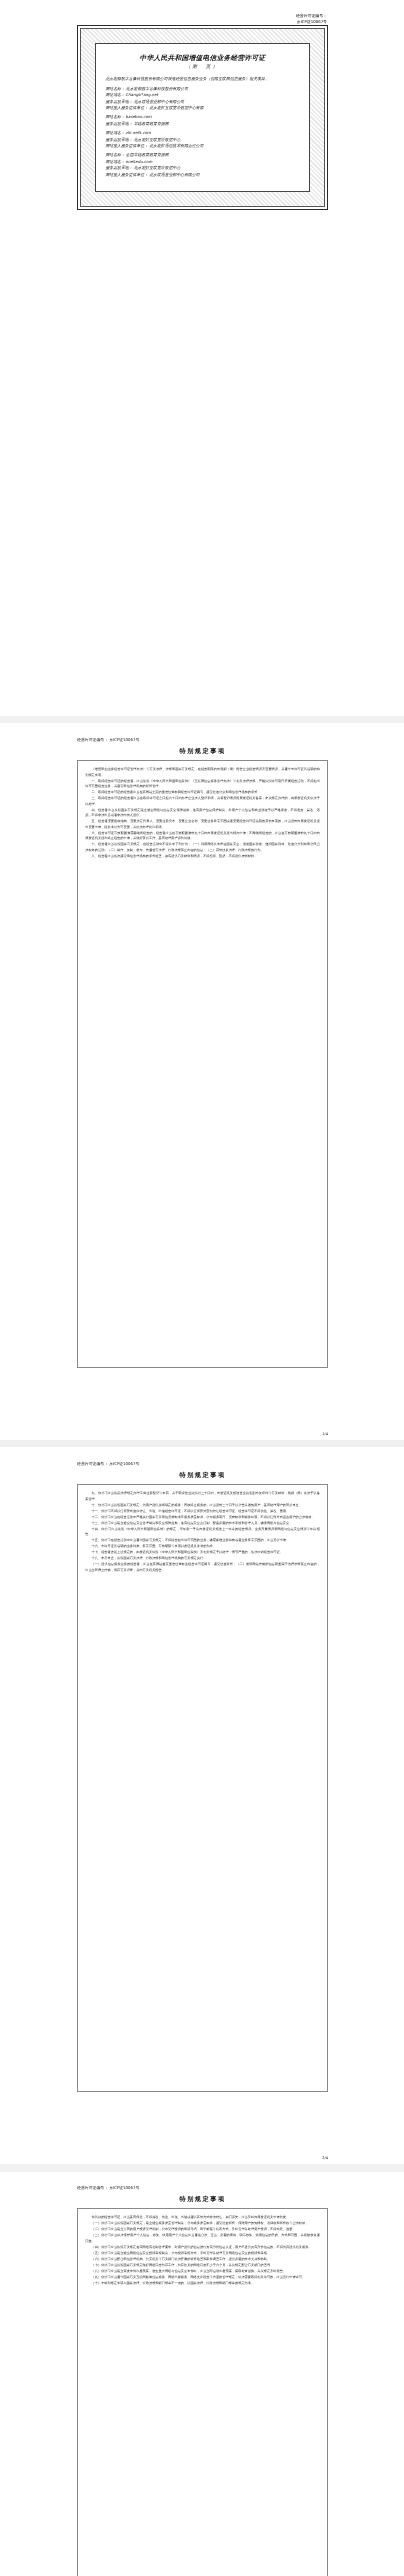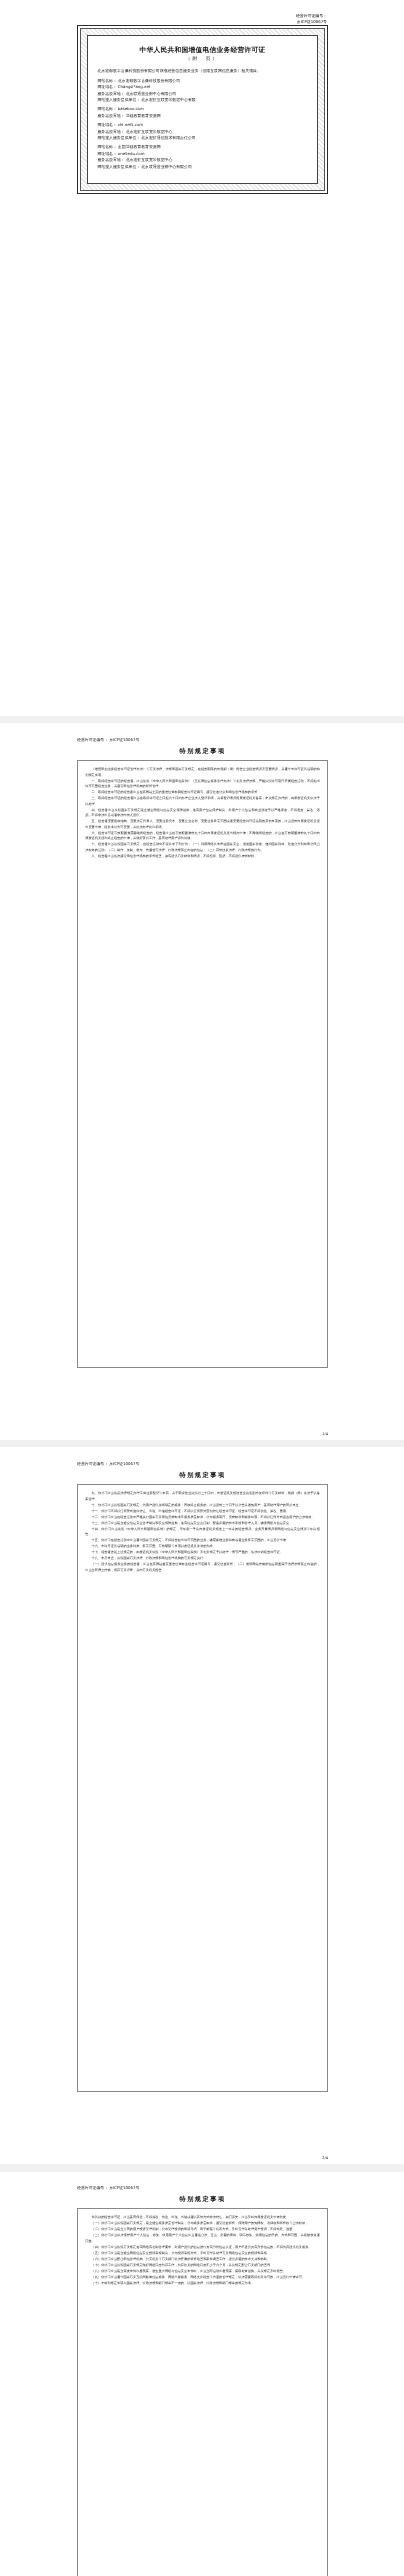--- a/index.html
+++ b/index.html
@@ -56,23 +56,24 @@
 
   
   .cert-frame {
     border: 1px solid #2b2b2b;
     padding: 2.1px;
     position: relative;
     background: #fff;
   }
   .cert-frame-inner {
     border: 0.5px solid #555;
-    padding: 6px;
+    padding: 14px;
     background:
       repeating-linear-gradient(45deg, #ffffff 0 1.5px, #e9e9e9 1.5px 3.1px);
+    font-style: italic;
   }
   .cert-inner-2 {
     border: 0.5px solid #444;
     background: #ffffff;
     padding: 7.2px 9.3px 12.4px 9.3px;
   }
   .cert-title {
     text-align: center;
     font-size: 6.7px;
     font-weight: bold;

